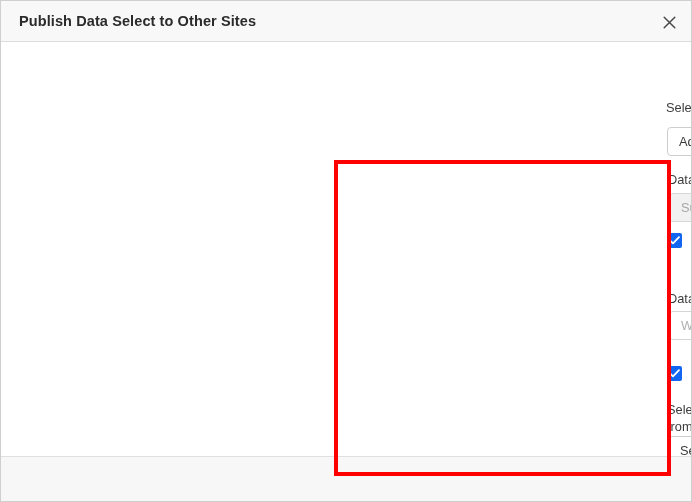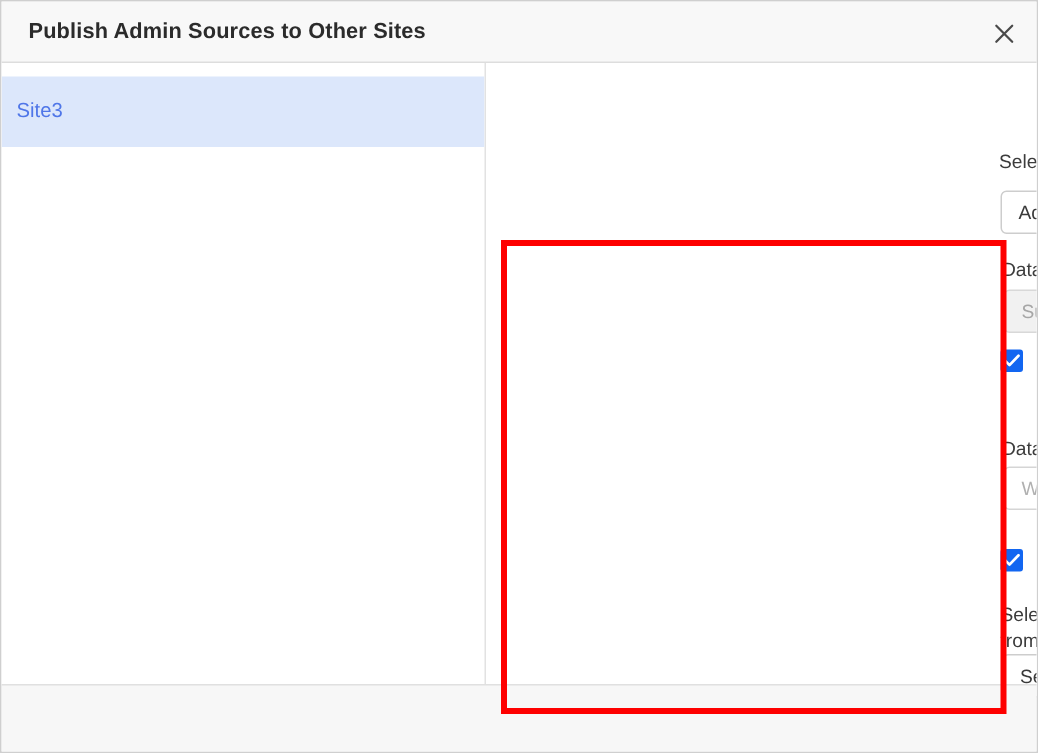--- a/index.html
+++ b/index.html
@@ -227,35 +227,30 @@
     background: #f7f7f7;
     border-top: 1px solid #e0e0e0;
   }
 </style>
 </head>
 <body>
 
 <div id="dialog">
 
   <div class="titlebar">
-    <div class="titlebar-text">Publish Admin Sources to Other Sites</div>
+    <div class="titlebar-text">Publish Data Select to Other Sites</div>
     <div class="close-x">
       <svg width="13" height="13" viewBox="0 0 13 13" aria-hidden="true">
         <path d="M1.2 1.2 L11.8 11.8 M11.8 1.2 L1.2 11.8" stroke="#4a4a4a" stroke-width="1.5" fill="none" stroke-linecap="round"></path>
       </svg>
     </div>
   </div>
 
   <div class="body-area">
 
-    <div class="sidebar">
-      <div class="site-item">
-        <span class="site-item-label">Site3</span>
-      </div>
-    </div>
 
     <div class="content">
 
       <div class="field-label lbl-owner">Select the data source owner for the destination site.</div>
 
       <div class="select-box sel-owner">
         <span class="sel-text">Admin</span>
 
       </div>
 

